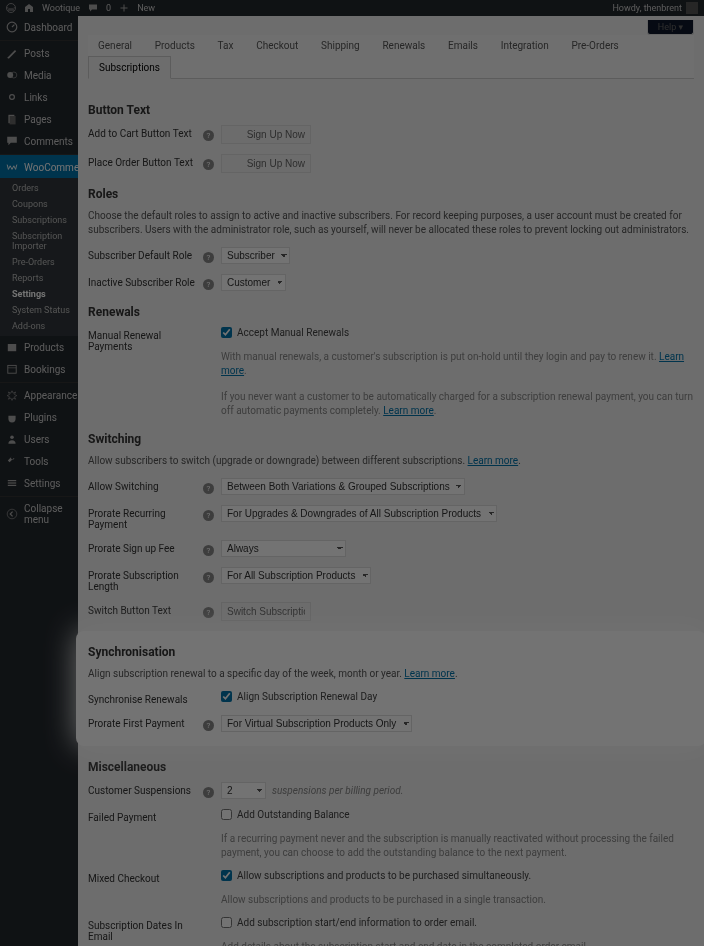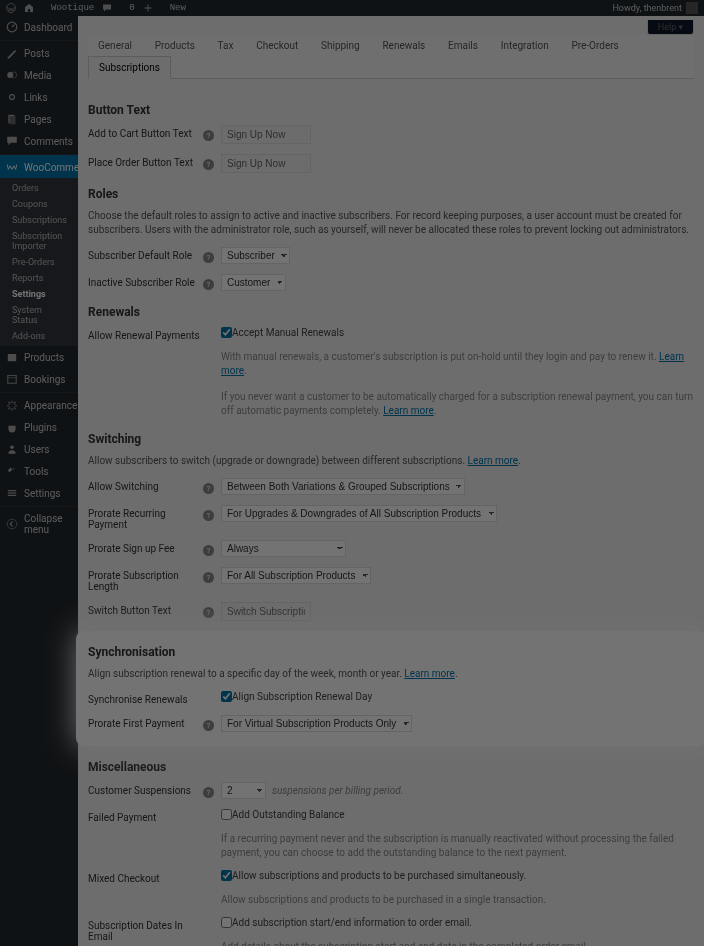--- a/index.html
+++ b/index.html
@@ -3,50 +3,50 @@
 <meta charset="utf-8">
 <style>
 * { margin: 0; padding: 0; box-sizing: border-box; }
 body { font-family: -apple-system, "Segoe UI", Roboto, Arial, sans-serif; font-size: 11px; background: #f1f1f1; color: #444; width: 704px; }
 .dim-overlay { position: fixed; inset: 0; background: rgba(0,0,0,0.55); pointer-events: none; z-index: 50; }
 .admin-bar { position: relative; z-index: 40; background: #23282d; color: #ccc; height: 16px; display: flex; align-items: center; padding: 0 6px; font-size: 9px; }
 .admin-bar .ab-left { display: flex; align-items: center; gap: 8px; }
 .admin-bar .ab-right { margin-left: auto; display: flex; align-items: center; gap: 4px; }
 .admin-bar .wp-logo { width: 10px; height: 10px; fill: #aaa; }
 .admin-bar .dashicon { width: 10px; height: 10px; fill: #aaa; }
-.admin-bar .ab-item { display: flex; align-items: flex-start; gap: 17px; font-family: Liberation Mono, monospace; }
+.admin-bar .ab-item { display: flex; align-items: flex-start; gap: 8px; }
 .admin-bar .avatar { width: 12px; height: 12px; background: #555; }
 .wrap { display: flex; min-height: 930px; }
 .sidebar { width: 78px; background: #23282d; color: #ddd; font-size: 10px; position: relative; z-index: 40; }
 .sidebar .menu-item { display: flex; align-items: center; gap: 6px; padding: 5px 6px; cursor: pointer; color: #ccc; }
 .sidebar .menu-item.current { background: #0073aa; color: #fff; position: relative; }
 .sidebar .menu-item.current::after { content: ""; position: absolute; right: -6px; top: 50%; margin-top: -6px; border: 6px solid transparent; border-right-color: #f1f1f1; }
 .sidebar .menu-item svg { width: 12px; height: 12px; fill: #aaa; flex: 0 0 12px; }
 .sidebar .menu-item.current svg { fill: #fff; }
 .sidebar .menu-item.sep { border-top: 1px solid #333; margin-top: 2px; padding-top: 6px; }
 .sidebar .submenu { background: #32373c; padding: 2px 0; }
-.sidebar .submenu .sub-item { padding: 3px 18px 3px 12px; font-size: 9px; color: #bbb; cursor: pointer; }
+.sidebar .submenu .sub-item { padding: 3px 8px 3px 12px; font-size: 9px; color: #bbb; cursor: pointer; }
 .sidebar .submenu .sub-item.current { color: #fff; font-weight: bold; }
 .content { flex: 1; background: #f1f1f1; padding: 4px 10px 20px 10px; position: relative; z-index: 40; }
 .help-tab { float: right; background: #0f172a; border: 1px solid #ddd; border-top: none; padding: 2px 10px; font-size: 9px; color: #666; border-radius: 0 0 3px 3px; }
 .nav-tabs { clear: both; background: #f7f7f7; border-bottom: 1px solid #ccc; margin-top: 4px; }
 .nav-tabs .tab { display: inline-block; padding: 5px 10px; font-size: 10px; color: #555; cursor: pointer; }
 .nav-tabs .tab.active { background: #f1f1f1; border: 1px solid #ccc; border-bottom-color: #f1f1f1; margin-bottom: -1px; color: #000; }
 .form-area { padding: 10px 0; }
 h3.section { font-size: 12px; font-weight: bold; color: #333; margin: 14px 0 8px 0; }
 .desc-row { font-size: 10px; color: #555; margin-bottom: 10px; line-height: 1.4; }
 .desc-row a, .note a { color: #0073aa; text-decoration: underline; cursor: pointer; }
 .field-row { display: flex; align-items: flex-start; margin-bottom: 10px; }
 .field-row .label { width: 115px; flex: 0 0 115px; font-size: 10px; color: #333; padding-top: 3px; }
 .field-row .tip { width: 18px; flex: 0 0 18px; padding-top: 3px; }
 .field-row .tip .qmark { display: inline-block; width: 11px; height: 11px; border-radius: 50%; background: #888; color: #fff; font-size: 8px; line-height: 11px; text-align: center; }
 .field-row .control { flex: 1; font-size: 10px; }
-.field-row input[type=text] { background: #f0f0f0; border: 1px solid #ddd; padding: 3px 5px; font-size: 10px; width: 90px; color: #666; }
+.field-row input[type=text] { background: #f0f0f0; border: 1px solid #ddd; padding: 3px 5px; font-size: 10px; width: 90px; color: #666; text-align: right; }
 .field-row select { background: #fff; border: 1px solid #ddd; padding: 2px 14px 2px 5px; font-size: 10px; color: #333; appearance: none; background-image: linear-gradient(45deg, transparent 50%, #555 50%), linear-gradient(135deg, #555 50%, transparent 50%); background-position: right 5px center, right 2px center; background-size: 3px 3px, 3px 3px; background-repeat: no-repeat; }
-.checkbox-line { display: flex; margin-bottom: 3px; }
+.checkbox-line { display: flex; gap: 5px; margin-bottom: 3px; }
 .checkbox-line input[type=checkbox] { width: 11px; height: 11px; accent-color: #0073aa; }
 .note { font-size: 10px; color: #888; margin-top: 12px; line-height: 1.4; }
 .inline-note { font-size: 10px; color: #888; font-style: italic; margin-left: 6px; }
 .highlight-box { background: #fff; border-radius: 8px; box-shadow: 0 0 30px rgba(255,255,255,0.9); padding: 14px 12px; margin: 0 -12px 0 -12px; position: relative; z-index: 60; }
 .highlight-box h3.section { margin-top: 0; }
 </style>
 </head>
 <body>
 
 <div class="dim-overlay"></div>
@@ -234,21 +234,21 @@
         <div class="control"><select><option>Subscriber</option></select></div>
       </div>
       <div class="field-row">
         <div class="label">Inactive Subscriber Role</div>
         <div class="tip"><span class="qmark">?</span></div>
         <div class="control"><select><option>Customer</option></select></div>
       </div>
 
       <h3 class="section">Renewals</h3>
       <div class="field-row">
-        <div class="label">Allow Renewal Payments</div>
+        <div class="label">Manual Renewal Payments</div>
         <div class="tip"></div>
         <div class="control">
           <div class="checkbox-line">
               <input type="checkbox" checked="" style="">
               <span>Accept Manual Renewals</span>
             </div>
           <div class="note"><span>With manual renewals, a customer's subscription is put on-hold until they login and pay to renew it. </span><a>Learn more</a>.</div>
           <div class="note"><span>If you never want a customer to be automatically charged for a subscription renewal payment, you can turn off automatic payments completely. </span><a>Learn more</a>.</div>
         </div>
       </div>

